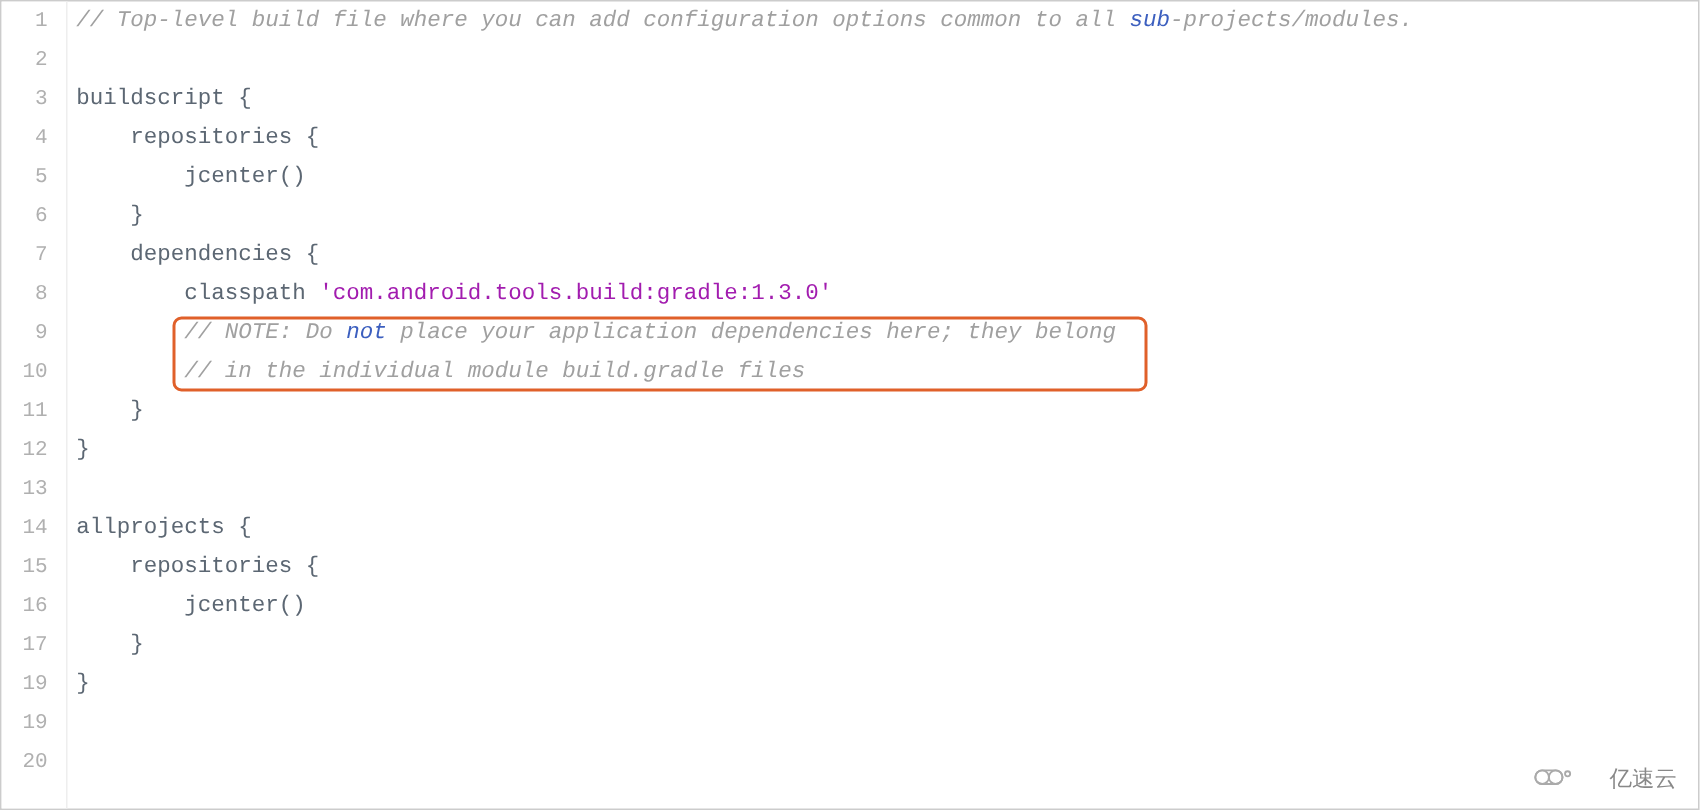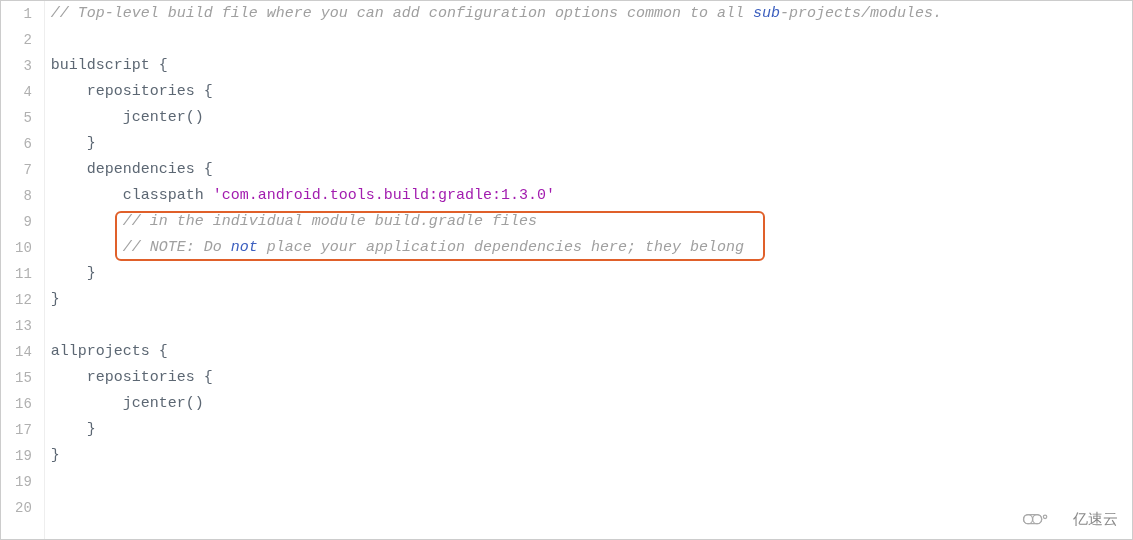--- a/index.html
+++ b/index.html
@@ -96,22 +96,22 @@
     <div class="highlight-box" style="top:210px; left:70px; width:650px; height:50px;"></div>
 
     <div class="line"><span class="comment">// Top-level build file where you can add configuration options common to all </span><span class="keyword-sub">sub</span><span class="comment">-projects/modules.</span></div>
     <div class="line"></div>
     <div class="line">buildscript {</div>
     <div class="line">    repositories {</div>
     <div class="line">        jcenter()</div>
     <div class="line">    }</div>
     <div class="line">    dependencies {</div>
     <div class="line"><span>        classpath </span><span class="string">'com.android.tools.build:gradle:1.3.0'</span></div>
+    <div class="line"><span class="comment">        // NOTE: Do </span><span class="keyword-not">not</span><span class="comment"> place your application dependencies here; they belong</span></div>
     <div class="line comment">        // in the individual module build.gradle files</div>
-    <div class="line"><span class="comment">        // NOTE: Do </span><span class="keyword-not">not</span><span class="comment"> place your application dependencies here; they belong</span></div>
     <div class="line">    }</div>
     <div class="line">}</div>
     <div class="line"></div>
     <div class="line">allprojects {</div>
     <div class="line">    repositories {</div>
     <div class="line">        jcenter()</div>
     <div class="line">    }</div>
     <div class="line">}</div>
   </div>
 </div>

